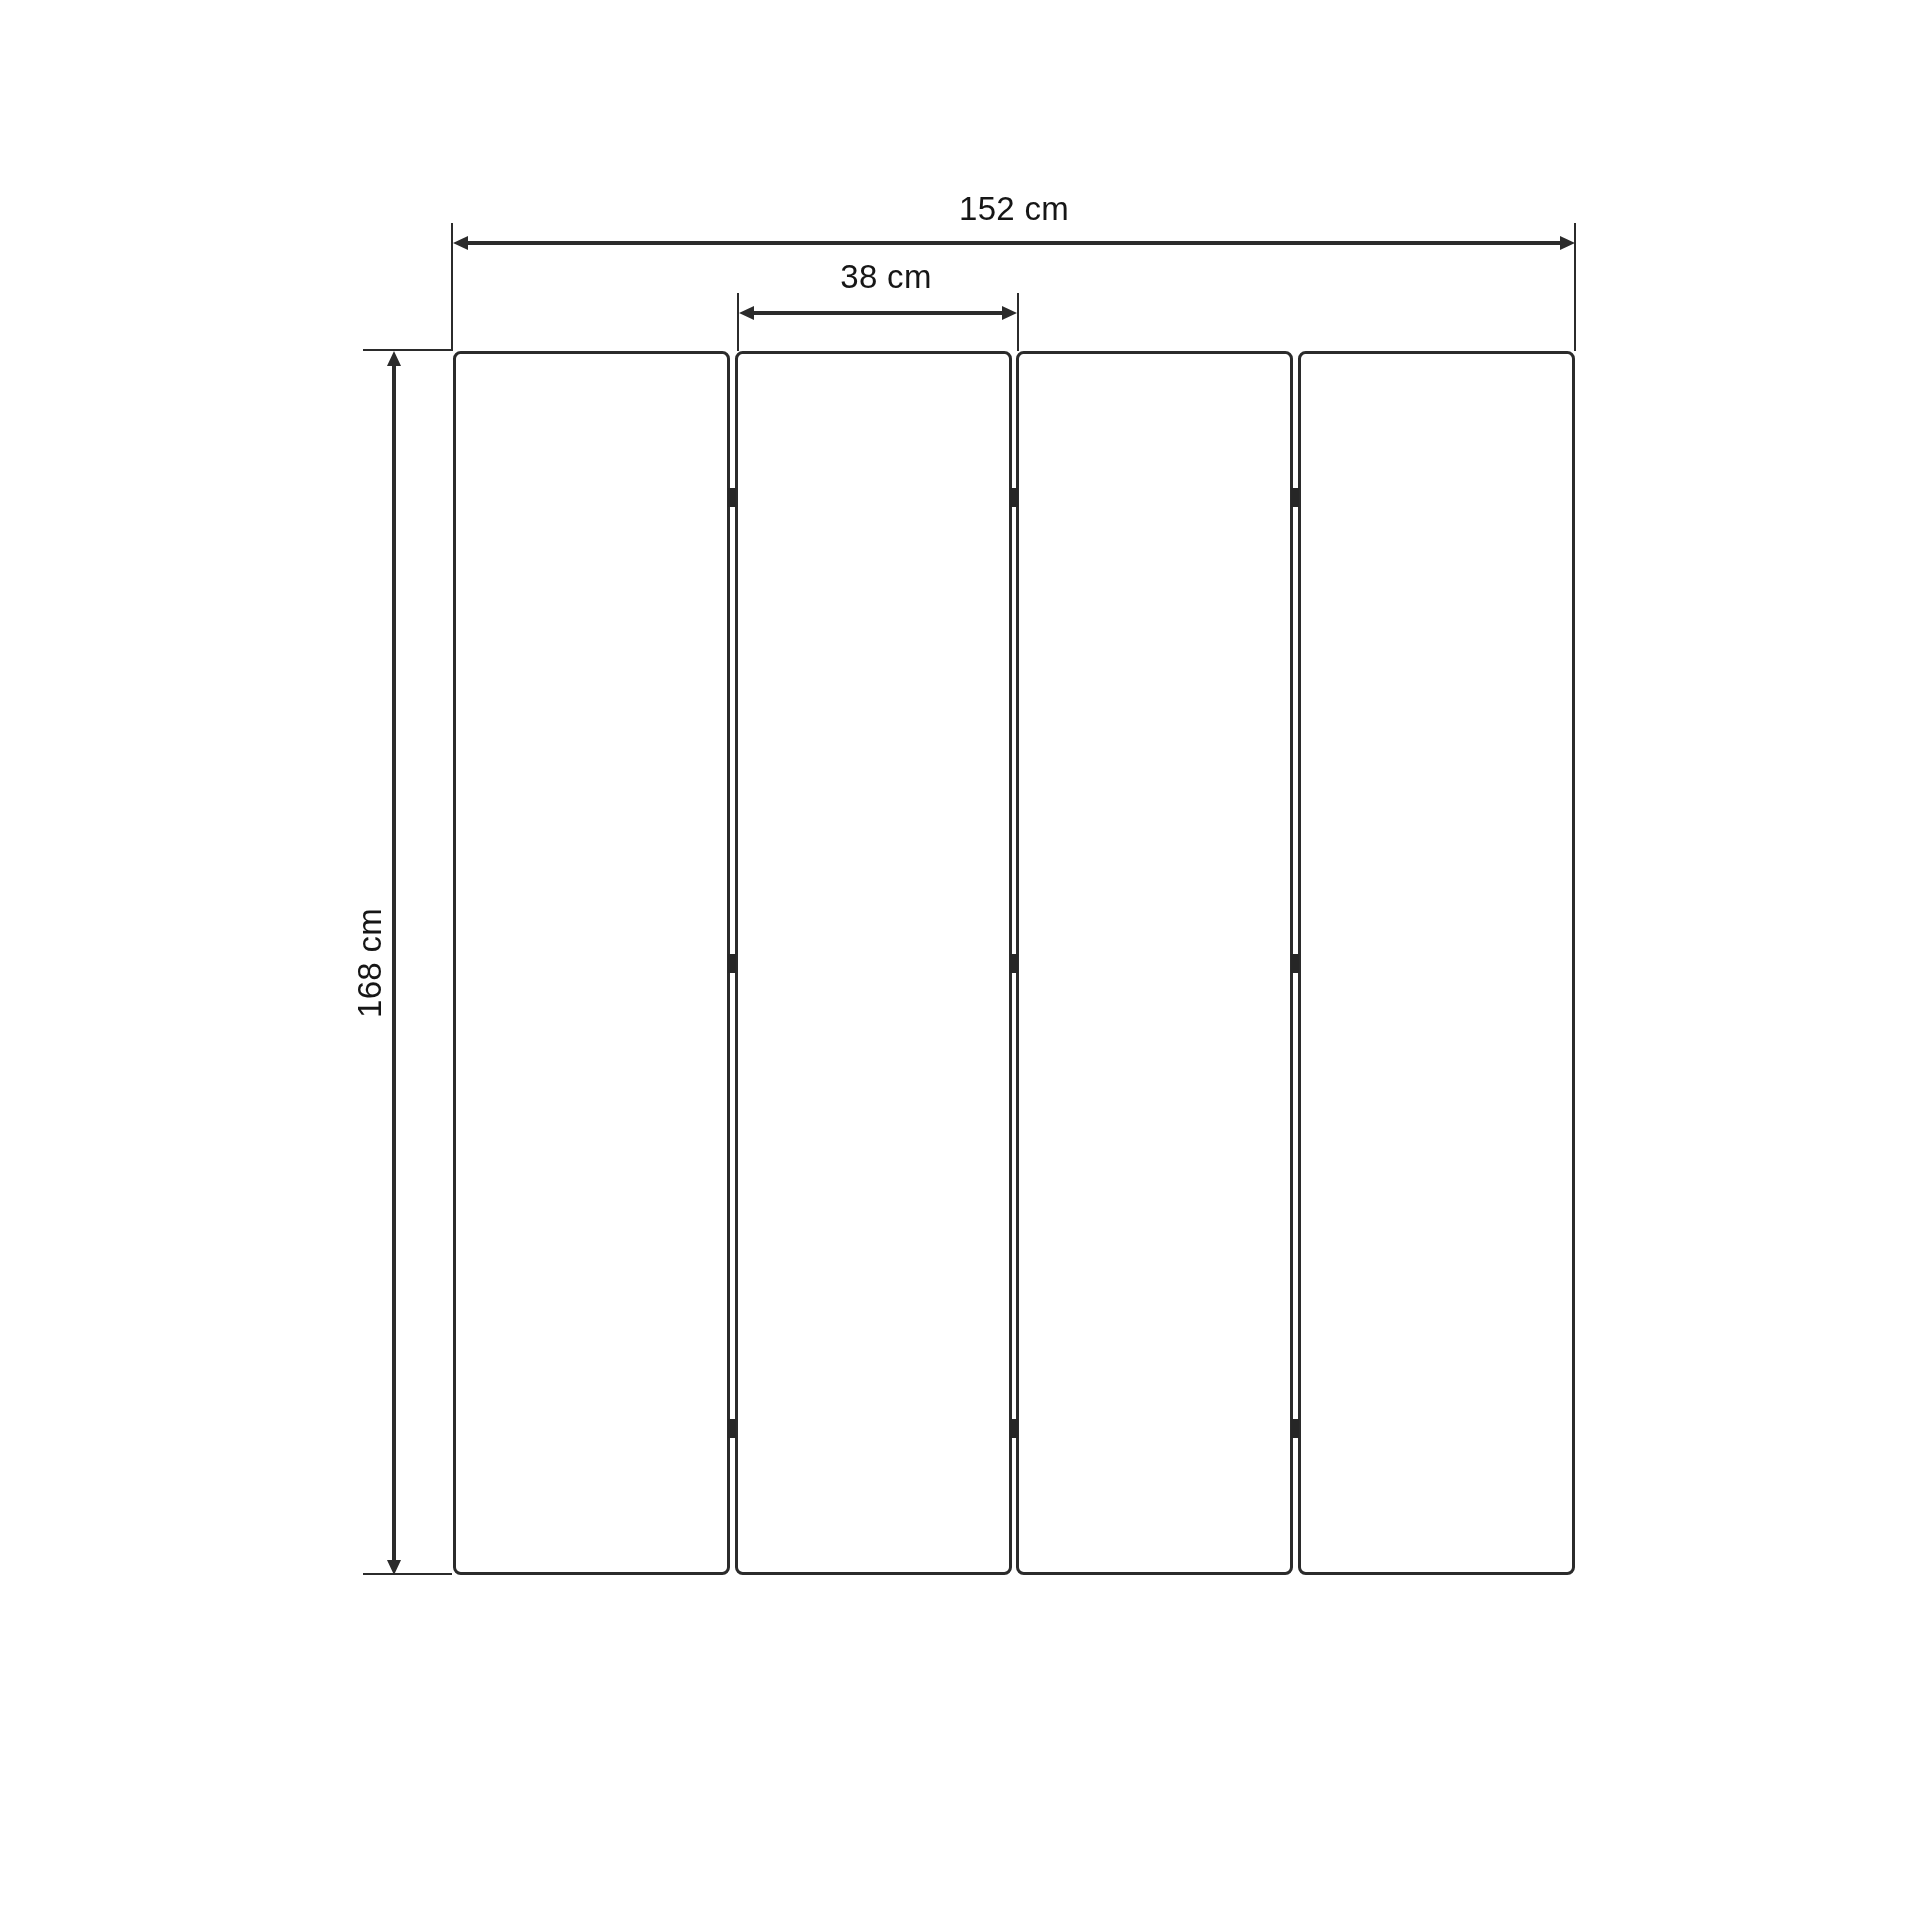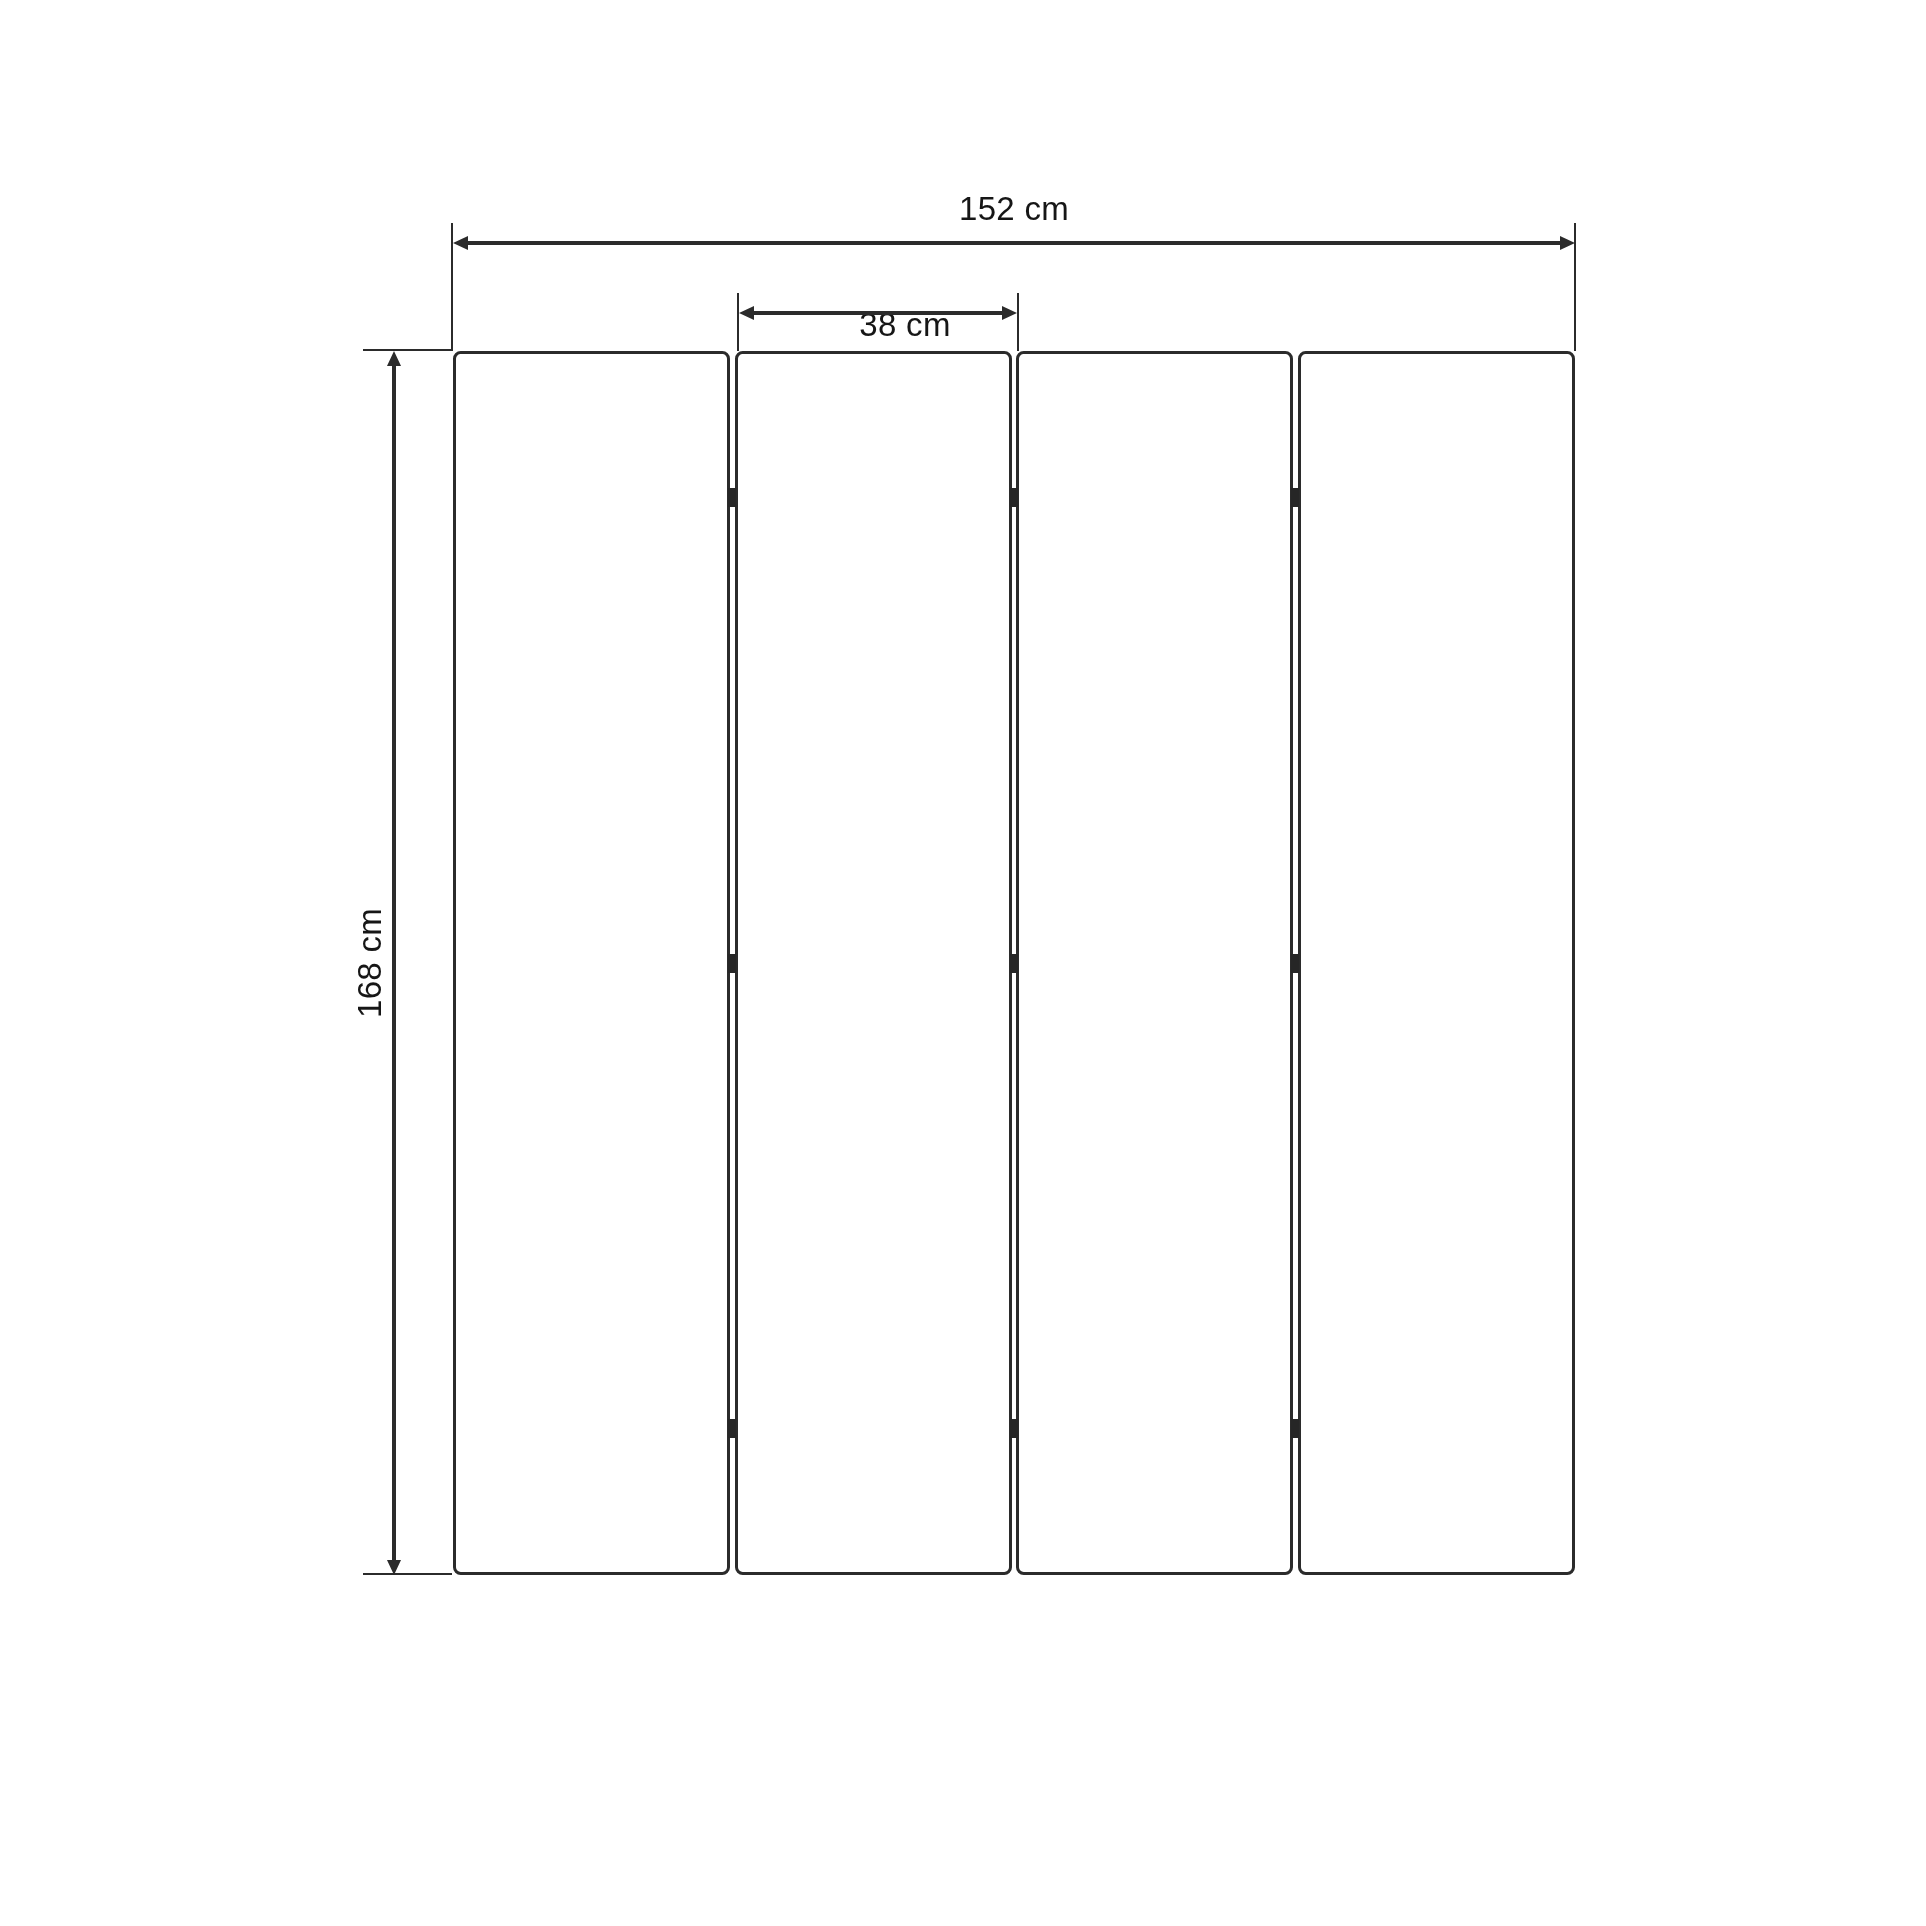--- a/index.html
+++ b/index.html
@@ -116,24 +116,23 @@
     color: #161616;
     text-align: center;
     white-space: nowrap;
   }
   .label-total-width {
     left: 453px;
     top: 191px;
     width: 1122px;
   }
   .label-panel-width {
-    left: 765px;
+    left: 746px;
     top: 259px;
     width: 280px;
-    margin-top: 48px;
   }
   .label-height {
     left: 369px;
     top: 963px;
     transform: translate(-50%, -50%) rotate(-90deg);
   }
 </style>
 </head>
 <body>
 

